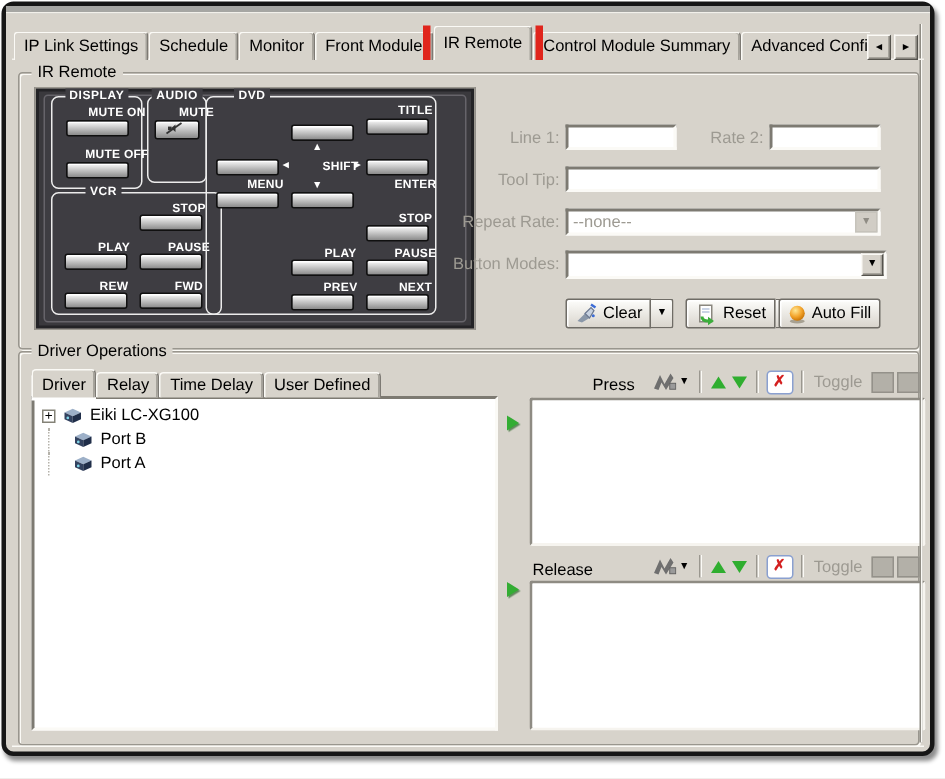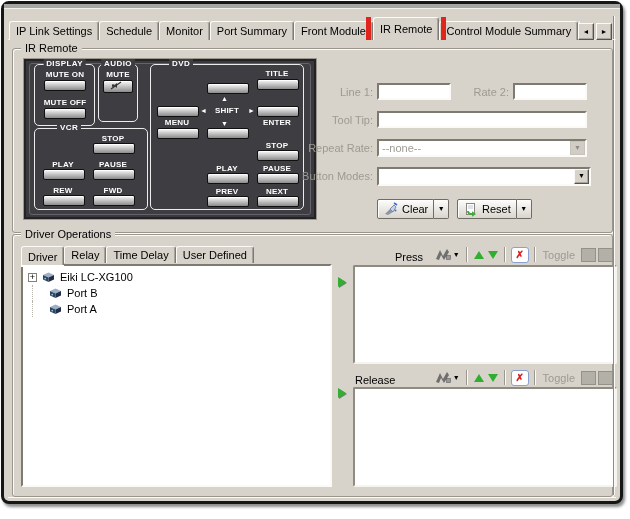--- a/index.html
+++ b/index.html
@@ -31,21 +31,21 @@
   .gb-ir{left:8px;top:44px;width:599px;height:183px;}
   .gb-bo{left:8px;top:230px;width:599px;height:261px;}
 
   
   .remote{position:absolute;left:10px;top:9px;width:292px;height:160px;background:#3a393d;
           border:1px solid #9a978f;box-shadow:inset 0 0 0 2px #232326;}
   .remote-inner{position:absolute;left:5px;top:4px;right:5px;bottom:4px;background:#3e3d42;border:1px solid #66646a;border-radius:3px;}
   .rgroup{position:absolute;border:1px solid #ececec;border-radius:5px;}
   .rlegend{position:absolute;top:-6px;left:50%;transform:translateX(-50%);background:#3e3d42;padding:0 3px;
            color:#fff;font-size:8px;font-weight:bold;letter-spacing:.4px;white-space:nowrap;}
-  .rtext{position:absolute;width:44px;text-align:center;color:#fff;font-size:8px;font-weight:bold;letter-spacing:.2px;white-space:nowrap;}
+  .rtext{position:absolute;width:44px;text-align:center;color:#fff;font-size:8px;font-weight:bold;letter-spacing:.2px;white-space:nowrap;margin-left:13px;}
   .rbtn{position:absolute;width:40px;height:9px;background:linear-gradient(#fbfbfb,#8b8b8b);
         border:1px solid #101010;border-radius:2px;box-shadow:inset 0 1px 0 #fff;cursor:default;}
   .rglyph{position:absolute;color:#fff;font-size:7px;line-height:7px;}
 
   
   .flabel{position:absolute;font-size:11px;color:#9d9a92;text-align:right;white-space:nowrap;}
   .tbox{position:absolute;box-sizing:border-box;height:17px;background:#fff;border:2px solid;border-color:#7d7a72 #fbfaf6 #fbfaf6 #7d7a72;
         font-family:"Liberation Sans",sans-serif;font-size:11px;padding:0 3px;color:#000;outline:none;}
   .combo{position:absolute;box-sizing:border-box;background:#fff;border:2px solid;border-color:#7d7a72 #fbfaf6 #fbfaf6 #7d7a72;display:flex;}
   .combo .cval{flex:1;font-size:11px;padding:0 3px;line-height:14px;white-space:nowrap;overflow:hidden;}
@@ -58,21 +58,21 @@
   .pbtn{position:absolute;box-sizing:border-box;height:20px;display:flex;align-items:center;justify-content:center;gap:3px;
         background:linear-gradient(#fdfdfb,#d9d5cd);border:1px solid #6f6c66;border-radius:2px;
         box-shadow:inset 1px 1px 0 #fff;font-size:11px;color:#000;cursor:default;}
   .split{position:absolute;display:flex;height:20px;}
   .split .main{position:relative;display:flex;align-items:center;gap:4px;padding:0 5px;box-sizing:border-box;height:20px;
         background:linear-gradient(#fdfdfb,#d9d5cd);border:1px solid #6f6c66;border-radius:2px 0 0 2px;box-shadow:inset 1px 1px 0 #fff;font-size:11px;}
   .split .arrow{width:15px;box-sizing:border-box;height:20px;background:linear-gradient(#fdfdfb,#d9d5cd);
         border:1px solid #6f6c66;border-left:none;border-radius:0 2px 2px 0;font-size:7px;line-height:18px;text-align:center;}
 
   
-  .tabstrip2{position:absolute;left:8px;top:11px;display:flex;align-items:flex-start;z-index:2;}
+  .tabstrip2{position:absolute;left:8px;top:11px;display:flex;align-items:flex-end;z-index:2;}
   .tab2{box-sizing:border-box;height:17px;padding:2px 6px 0 6px;font-size:11px;background:#d7d3cb;
         border:1px solid #fbfaf6;border-right:1px solid #7d7a74;border-bottom:none;
         border-top-left-radius:3px;border-top-right-radius:3px;box-shadow:inset -1px 0 0 #a7a49c;white-space:nowrap;cursor:default;}
   .tab2.selected{height:19px;padding-top:4px;box-shadow:inset -1px 0 0 #a7a49c,0 2px 0 #fff;z-index:3;}
 
   .treebox{position:absolute;left:8px;top:29px;width:311px;height:223px;background:#fff;box-sizing:border-box;
            border:2px solid;border-color:#7d7a72 #fbfaf6 #fbfaf6 #7d7a72;padding:3px 2px;overflow:hidden;}
   .trow{display:flex;align-items:center;height:16px;font-size:11px;color:#000;white-space:nowrap;}
   .expander{width:9px;height:9px;box-sizing:border-box;margin-left:3px;margin-right:4px;background:#fff;border:1px solid #848277;
             font-size:9px;line-height:7px;text-align:center;color:#000;}
@@ -101,21 +101,20 @@
 
 <div class="stage">
   <div class="frame">
     <div class="top-strip"></div>
     <div class="tab-body-line"></div>
 
     <div class="tabstrip">
       <div class="tab">IP Link Settings</div>
       <div class="tab">Schedule</div>
       <div class="tab">Monitor</div>
-      <div class="tab">Port Summary</div>
       <div class="tab">Front Module</div>
       <div class="tab selected">
         <span>IR Remote</span>
         <span class="red-ring"></span>
       </div>
       <div class="tab">Control Module Summary</div>
       <div class="tab">Advanced Configuration</div>
 
     </div>
     <div class="tab-scroll">
@@ -156,21 +155,21 @@
           <div class="rtext" style="left:6px;top:31px;">PLAY</div>
           <div class="rbtn" style="left:8px;top:40px;"></div>
           <div class="rtext" style="left:56px;top:31px;">PAUSE</div>
           <div class="rbtn" style="left:58px;top:40px;"></div>
           <div class="rtext" style="left:6px;top:57px;">REW</div>
           <div class="rbtn" style="left:8px;top:66px;"></div>
           <div class="rtext" style="left:56px;top:57px;">FWD</div>
           <div class="rbtn" style="left:58px;top:66px;"></div>
         </div>
 
-        <div class="rgroup" style="left:126px;top:5px;width:152px;height:144px;">
+        <div class="rgroup" style="left:113px;top:5px;width:152px;height:144px;">
           <div class="rlegend" style="left:18px;transform:none;">DVD</div>
           <div class="rtext" style="left:104px;top:4px;">TITLE</div>
           <div class="rbtn" style="left:106px;top:14px;"></div>
 
           <div class="rbtn" style="left:56px;top:18px;"></div>
           <div class="rglyph" style="left:70px;top:30px;">▲</div>
 
           <div class="rbtn" style="left:6px;top:41px;"></div>
           <div class="rglyph" style="left:49px;top:42px;">◄</div>
           <div class="rtext" style="left:56px;top:41px;width:40px;">SHIFT</div>
@@ -238,20 +237,34 @@
             <path d="M2 12 L7 7 L10 10 L5 13 Z" fill="#8a97a8"></path>
             <path d="M7 7 L11 3 L13 5 L10 10 Z" fill="#c8d2e0" stroke="#6b7890" stroke-width="0.8"></path>
             <line x1="11" y1="1" x2="14" y2="3" stroke="#3c6cd6" stroke-width="1.6"></line>
             <circle cx="12.5" cy="8.5" r="1" fill="#3c6cd6"></circle>
           </svg>
           <span>Clear</span>
         </div>
         <div class="arrow">▼</div>
       </div>
 
+      <div class="pbtn" style="left:506px;top:150px;width:68px;">
+        <svg width="13" height="13" viewBox="0 0 13 13">
+          <defs>
+              <radialGradient id="af" cx="38%" cy="32%" r="70%">
+            <stop offset="0%" stop-color="#ffe896"></stop>
+                <stop offset="60%" stop-color="#f3a32a"></stop>
+                <stop offset="100%" stop-color="#c97506"></stop>
+          </radialGradient>
+            </defs>
+          <ellipse cx="6.5" cy="11.2" rx="5" ry="1.4" fill="rgba(60,50,20,.35)"></ellipse>
+          <circle cx="6.5" cy="5.8" r="5" fill="url(#af)"></circle>
+        </svg>
+        <span>Auto Fill</span>
+      </div>
     </div>
 
     <div class="groupbox gb-bo">
       <div class="legend">Driver Operations</div>
 
       <div class="tabstrip2">
         <div class="tab2 selected">Driver</div>
         <div class="tab2">Relay</div>
         <div class="tab2">Time Delay</div>
         <div class="tab2">User Defined</div>

